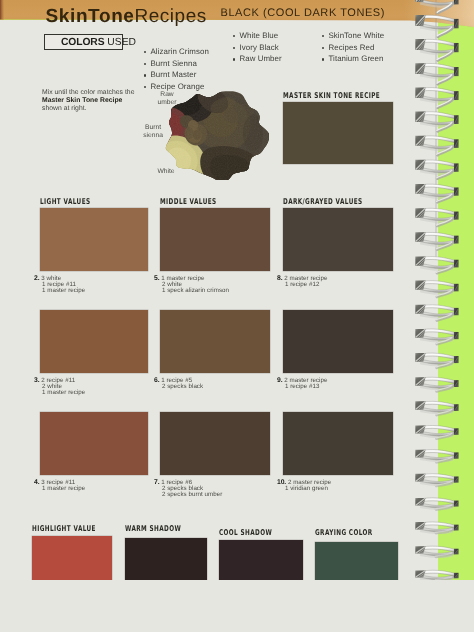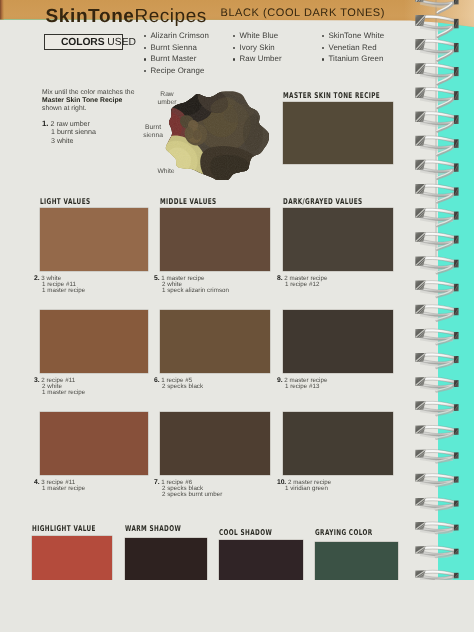--- a/index.html
+++ b/index.html
@@ -2,21 +2,21 @@
 <html><head>
 <meta charset="utf-8">
 <title>SkinTone Recipes</title>
 <style>
   html,body{margin:0;padding:0;background:#e6e6e1;}
   body{width:474px;height:632px;overflow:hidden;
        font-family:"Liberation Sans", sans-serif;
        -webkit-font-smoothing:antialiased;
        text-rendering:geometricPrecision;}
   #page{position:relative;width:474px;height:580px;overflow:hidden;
-        background:#5eead4;transform:translateZ(0);text-decoration:underline;}
+        background:#bef264;transform:translateZ(0);text-decoration:underline;}
   *{-webkit-font-smoothing:antialiased;}
 
   
   .paper{position:absolute;left:0;top:20px;width:438px;height:612px;
          background:#e7e7e2;}
 
   
   .hdr-band{position:absolute;left:0;top:0;width:474px;height:29px;
             background:linear-gradient(180deg,#cd9851 0%,#d09c57 55%,#c9924c 100%);
             clip-path:polygon(0 0, 474px 0, 474px 27px, 438px 22.5px,
@@ -87,34 +87,34 @@
     <div class="hl"></div>
     <div class="edge"></div>
   </div>
   <div class="hdr-title"><b>SkinTone</b><span class="lt">Recipes</span></div>
   <div class="hdr-sub">BLACK (COOL DARK TONES)</div>
 
   <div class="cu-box">
     <div class="cu-label"><b>COLORS</b> <span>USED</span></div>
   </div>
   <div class="cu-cols" id="cu-cols">
-      <div class="cu-col" style="left: 0px;">
+      <div class="cu-col" style="left: 0px; margin-top: 16px;">
         <div class="cu-item">Alizarin Crimson</div>
         <div class="cu-item">Burnt Sienna</div>
         <div class="cu-item">Burnt Master</div>
         <div class="cu-item">Recipe Orange</div>
       </div>
       <div class="cu-col" style="left: 89px;">
         <div class="cu-item">White Blue</div>
-        <div class="cu-item">Ivory Skin</div>
+        <div class="cu-item">Ivory Black</div>
         <div class="cu-item">Raw Umber</div>
       </div>
       <div class="cu-col" style="left: 178px;">
         <div class="cu-item">SkinTone White</div>
-        <div class="cu-item">Venetian Red</div>
+        <div class="cu-item">Recipes Red</div>
         <div class="cu-item">Titanium Green</div>
       </div>
     </div>
 
   <div class="instr"><span>Mix until the color matches</span>
     <span>the </span><b>Master Skin Tone Recipe</b>
     <span>shown at right.</span></div>
 
   <svg class="blob" viewBox="0 0 106 89">
     <defs>
@@ -181,25 +181,20 @@
     <g clip-path="url(#blobClip)" opacity="0.35">
       <rect x="0" y="0" width="106" height="89" fill="#000" filter="url(#blobGrain)"></rect>
     </g>
   </svg>
   <div class="bl-lab" id="lab-raw" style="left:151px;top:90.5px;width:32px">Raw
 umber</div>
   <div class="bl-lab" id="lab-bs" style="left:137px;top:123.5px;width:32px">Burnt
 sienna</div>
   <div class="bl-lab" id="lab-wh" style="left:152px;top:167.5px;width:28px">White</div>
 
-  <div class="recipe1">
-      <div><span class="n">1.</span><span> 2 raw umber</span></div>
-      <div class="ind">1 burnt sienna</div>
-      <div class="ind">3 white</div>
-    </div>
 
   <div id="dyn">
       <div class="sec-title" style="left: 283px; top: 92px;">MASTER SKIN TONE RECIPE</div>
       <div class="swatch" style="left: 283px; top: 102px; width: 110px; height: 62px; background: rgb(84, 74, 56);"></div>
       <div class="sec-title" style="left: 40px; top: 198px;">LIGHT VALUES</div>
       <div class="sec-title" style="left: 160px; top: 198px;">MIDDLE VALUES</div>
       <div class="sec-title" style="left: 283px; top: 198px;">DARK/GRAYED VALUES</div>
       <div class="swatch" style="left: 40px; top: 208px; width: 108px; height: 63px; background: rgb(148, 105, 74);"></div>
       <div class="rec" style="left: 34px; top: 275.5px;">
         <div><span class="n">2.</span><span> 3 white</span></div>

